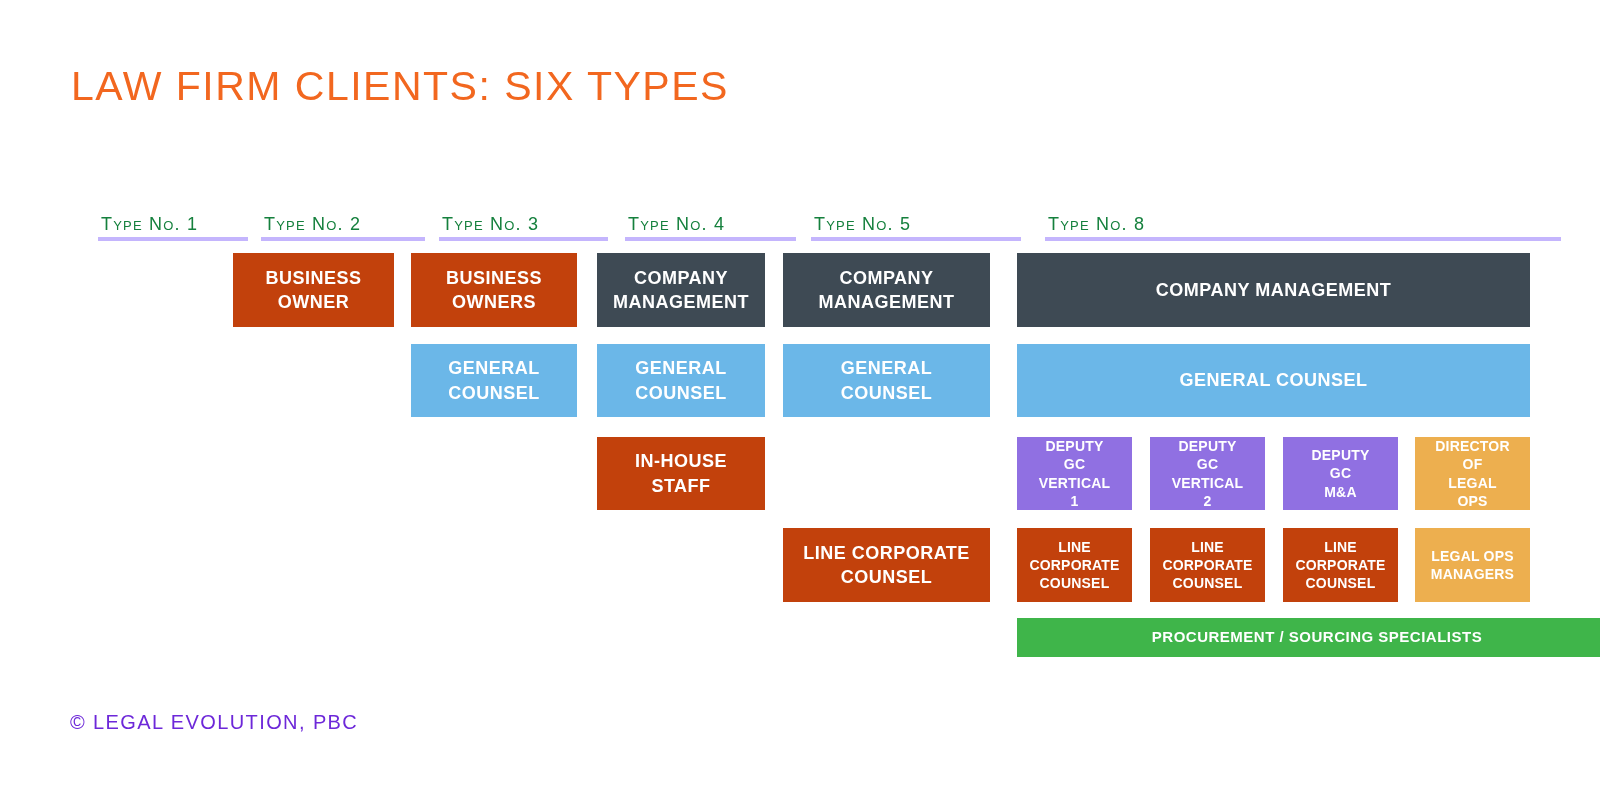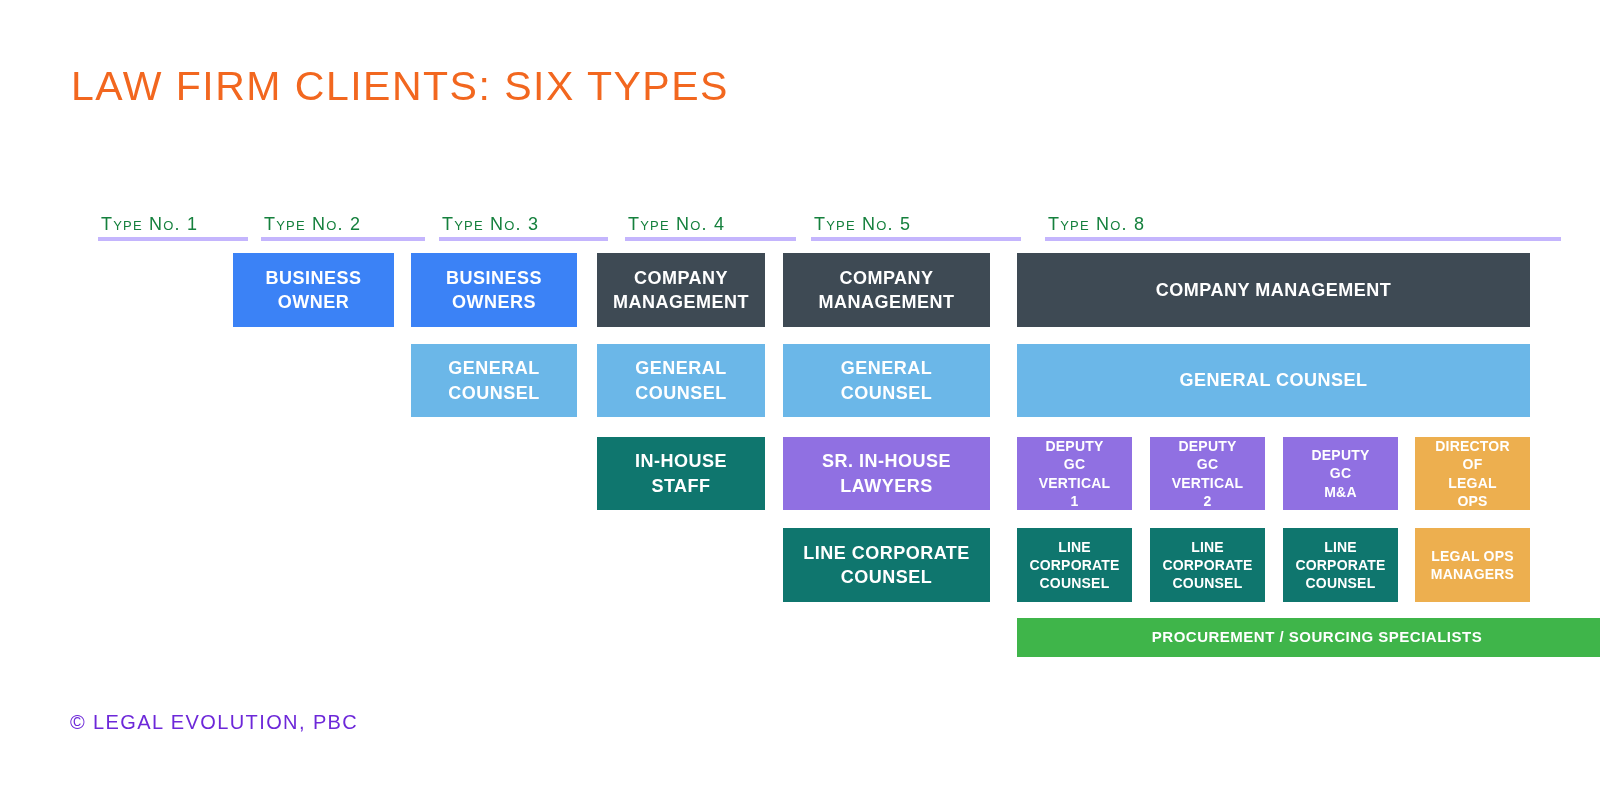--- a/index.html
+++ b/index.html
@@ -20,24 +20,24 @@
   }
   .box{
     position:absolute;display:flex;align-items:center;justify-content:center;
     text-align:center;color:#ffffff;font-weight:bold;font-size:18px;
     line-height:1.35;letter-spacing:0.5px;padding:0 10px;box-sizing:border-box;
     white-space:pre-line;
   }
   .box.small{font-size:14px;letter-spacing:0.2px;padding:0 20px;line-height:1.3;}
   .box.bar{font-size:15px;letter-spacing:0.5px;}
   .c-black{background:#1B1718;}
-  .c-gray{background:#3b82f6;}
+  .c-gray{background:#c2410c;}
   .c-slate{background:#3E4A54;}
   .c-blue{background:#6BB7E8;}
-  .c-orange{background:#0f766e;}
+  .c-orange{background:#c2410c;}
   .c-purple{background:#9070E2;}
   .c-gold{background:#EDAF4F;}
   .c-green{background:#3FB54A;}
   .footer{
     position:absolute;left:70px;top:710px;
     font-size:20px;letter-spacing:1.4px;line-height:1.2;
     color:#6d28d9;white-space:nowrap;
   }
 </style>
 </head>
@@ -66,22 +66,20 @@
   <div class="box c-slate" style="left:597px;top:253px;width:168px;height:74px">COMPANY
 MANAGEMENT</div>
   <div class="box c-blue" style="left:597px;top:344px;width:168px;height:73px">GENERAL
 COUNSEL</div>
   <div class="box c-orange" style="left:597px;top:437px;width:168px;height:73px">IN-HOUSE
 STAFF</div>
 
   <div class="box c-slate" style="left:783px;top:253px;width:207px;height:74px">COMPANY
 MANAGEMENT</div>
   <div class="box c-blue" style="left:783px;top:344px;width:207px;height:73px">GENERAL COUNSEL</div>
-  <div class="box c-purple" style="left:783px;top:437px;width:207px;height:73px">SR. IN-HOUSE
-LAWYERS</div>
   <div class="box c-orange" style="left:783px;top:528px;width:207px;height:74px">LINE CORPORATE
 COUNSEL</div>
 
   <div class="box c-slate" style="left:1017px;top:253px;width:513px;height:74px">COMPANY MANAGEMENT</div>
   <div class="box c-blue" style="left:1017px;top:344px;width:513px;height:73px">GENERAL COUNSEL</div>
 
   <div class="box small c-purple" style="left:1017px;top:437px;width:115px;height:73px">DEPUTY GC
 VERTICAL 1</div>
   <div class="box small c-purple" style="left:1150px;top:437px;width:115px;height:73px">DEPUTY GC
 VERTICAL 2</div>

